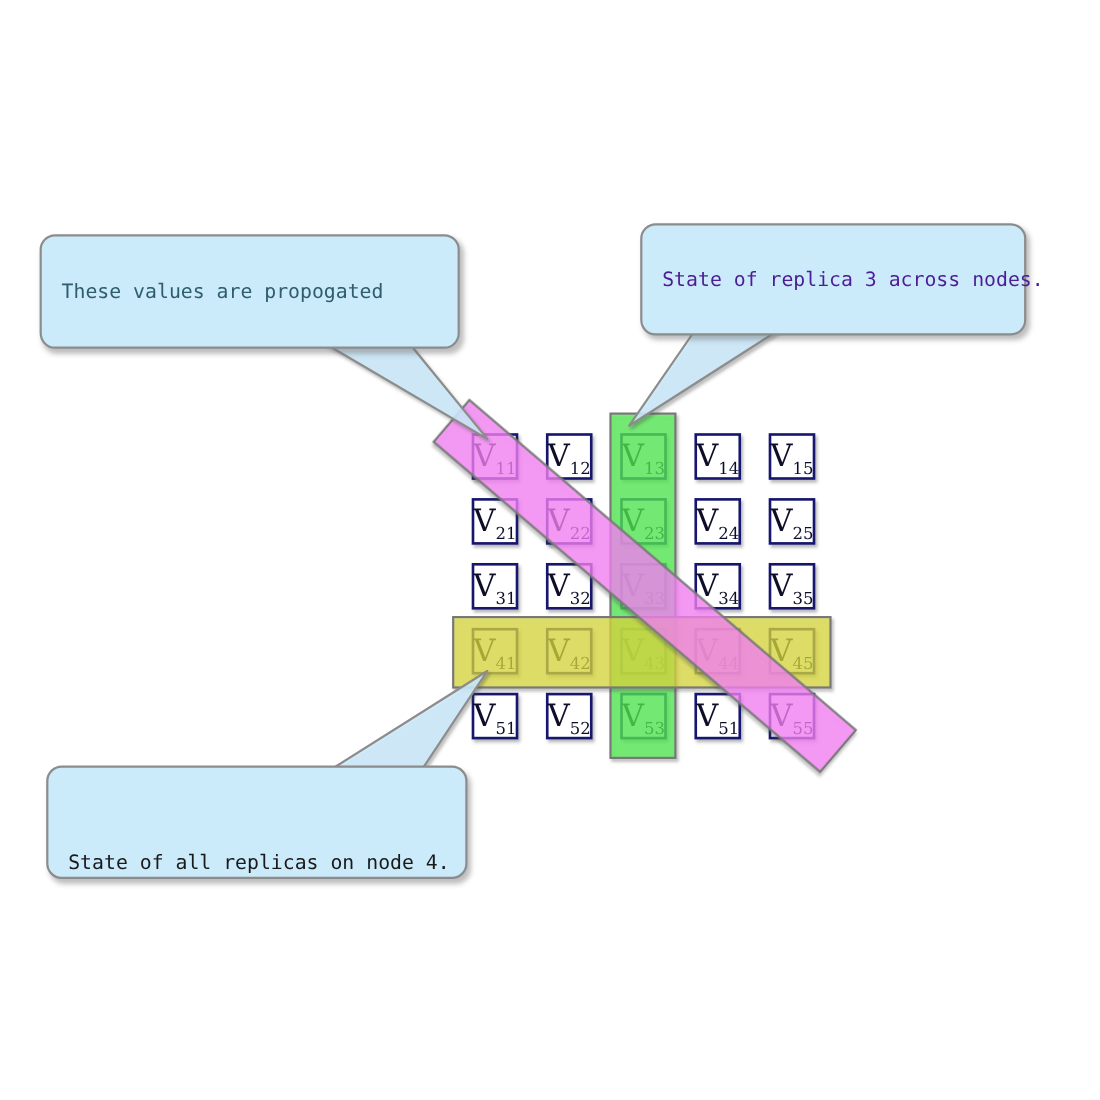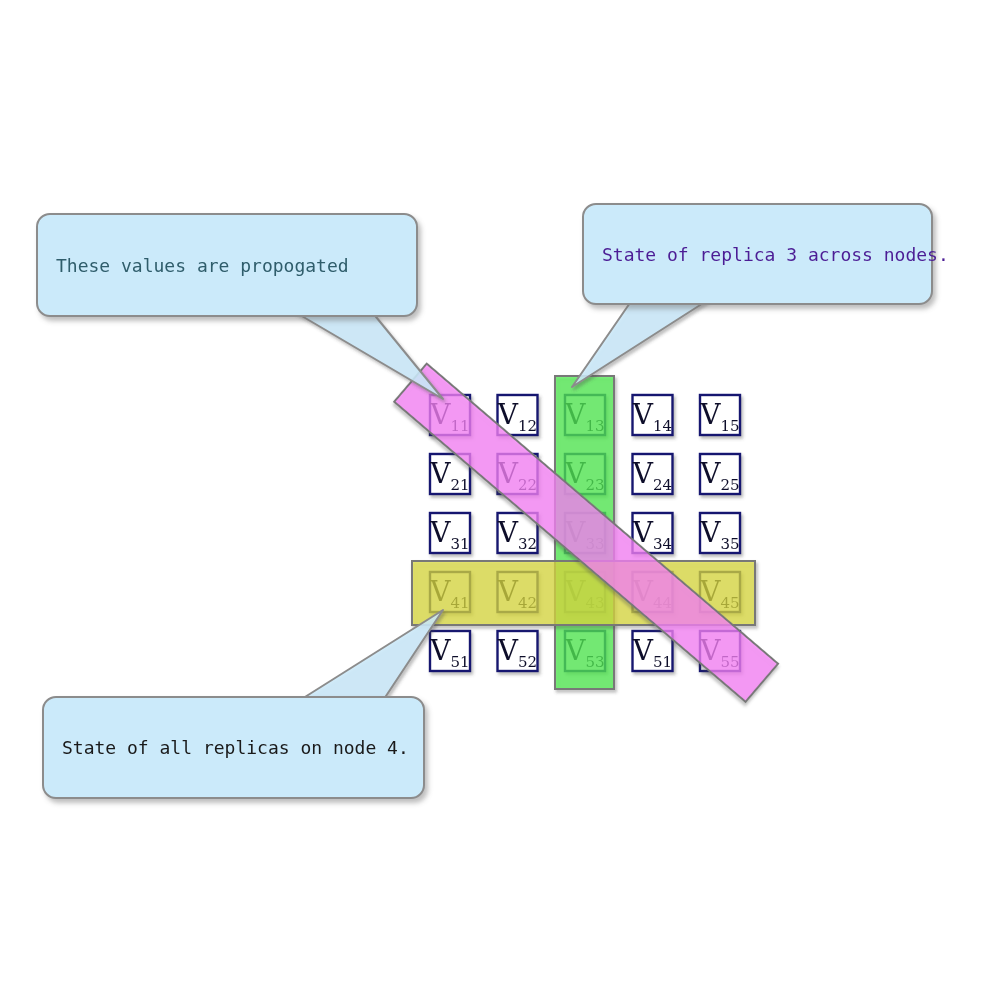--- a/index.html
+++ b/index.html
@@ -170,17 +170,17 @@
   </svg>
 
   <div class="callout" id="callout-diagonal" style="left: 36px; top: 213px; width: 382px; height: 104px; color: rgb(47, 93, 107);">
     <span class="line">These values are propogated</span>
   </div>
 
   <div class="callout" id="callout-replica" style="left: 582px; top: 203px; width: 351px; height: 102px; color: #4c1d95;">
     <span class="line">State of replica 3 across nodes.</span>
   </div>
 
-  <div class="callout" id="callout-node" style="left: 42px; top: 696px; width: 383px; height: 103px; color: rgb(26, 26, 26);">
+  <div class="callout" id="callout-node" style="left: 42px; top: 696px; width: 383px; height: 103px; color: rgb(26, 26, 26); justify-content: flex-end;">
     <span class="line">State of all replicas on node 4.</span>
   </div>
 
 </div>
 
 </body></html>

